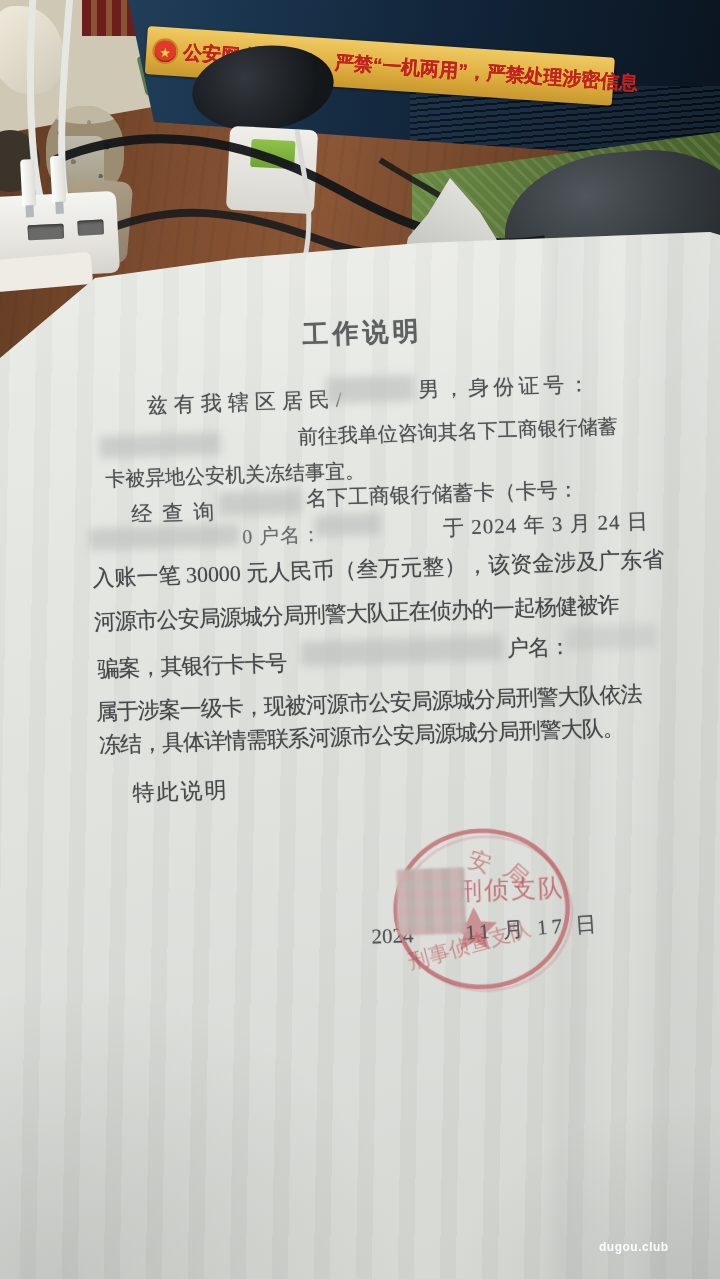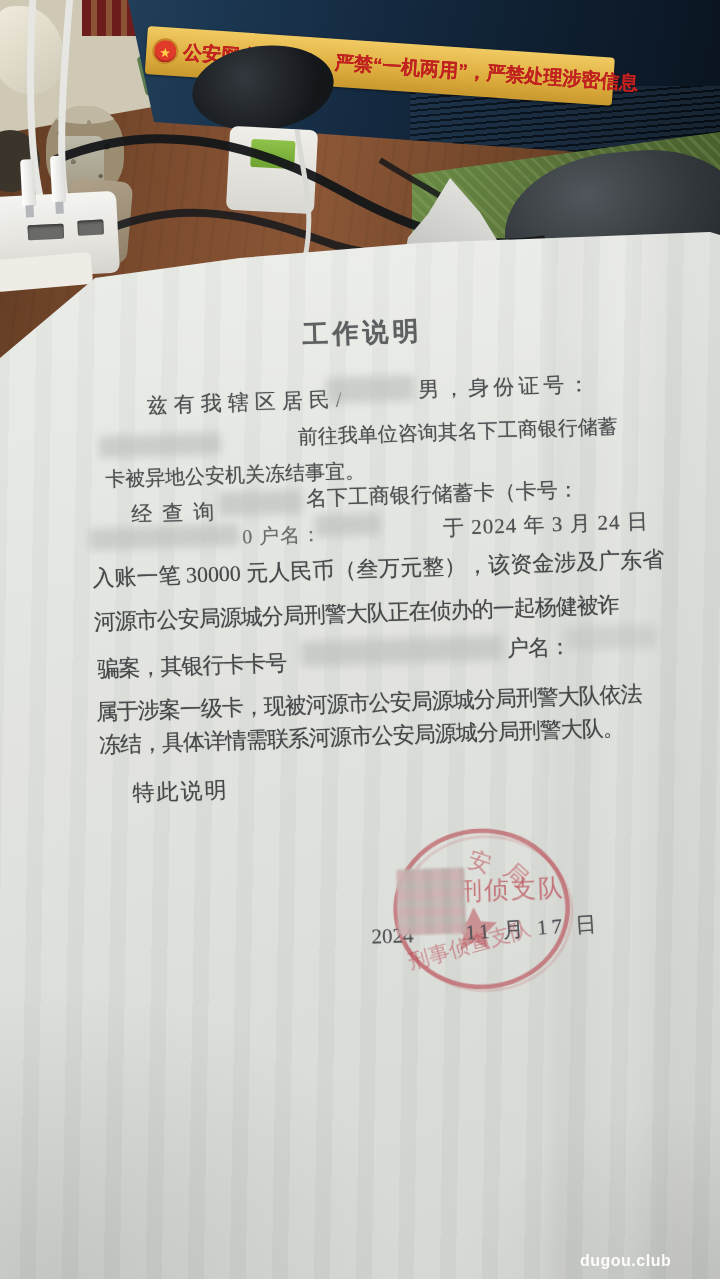--- a/index.html
+++ b/index.html
@@ -132,22 +132,22 @@
     font-size:21px;color:#55555a;text-shadow:0 0 1px rgba(85,85,90,.5);}
   .stamp-date-r{position:absolute;left:453px;top:919px;font-family:"Liberation Serif",serif;
     font-size:21px;letter-spacing:4px;color:#55555a;transform:rotate(-2deg);
     text-shadow:0 0 1px rgba(85,85,90,.5);}
   .mosaic{left:386px;top:870px;width:68px;height:66px;border-radius:2px;opacity:.95;
     background:
       repeating-linear-gradient(0deg,rgba(226,203,205,.85) 0 9px,rgba(215,212,209,.85) 9px 18px),
       repeating-linear-gradient(90deg,#e4d6d6 0 9px,#d7d0cd 9px 18px);
     background-blend-mode:multiply;filter:blur(.8px);}
 
-  .watermark{left:580px;top:1240px;font-weight:700;font-size:16px;letter-spacing:.5px;
-    color:rgba(255,255,255,.95);margin-top:12px;}
+  .watermark{left:599px;top:1240px;font-weight:700;font-size:12px;letter-spacing:.5px;
+    color:rgba(255,255,255,.95);}
 </style>
 </head>
 <body>
 
 <div class="photo">
 
   <div class="abs desk"></div>
   <div class="abs wood-grain"></div>
   <div class="abs wall-corner"></div>
   <div class="abs crumple"></div>

